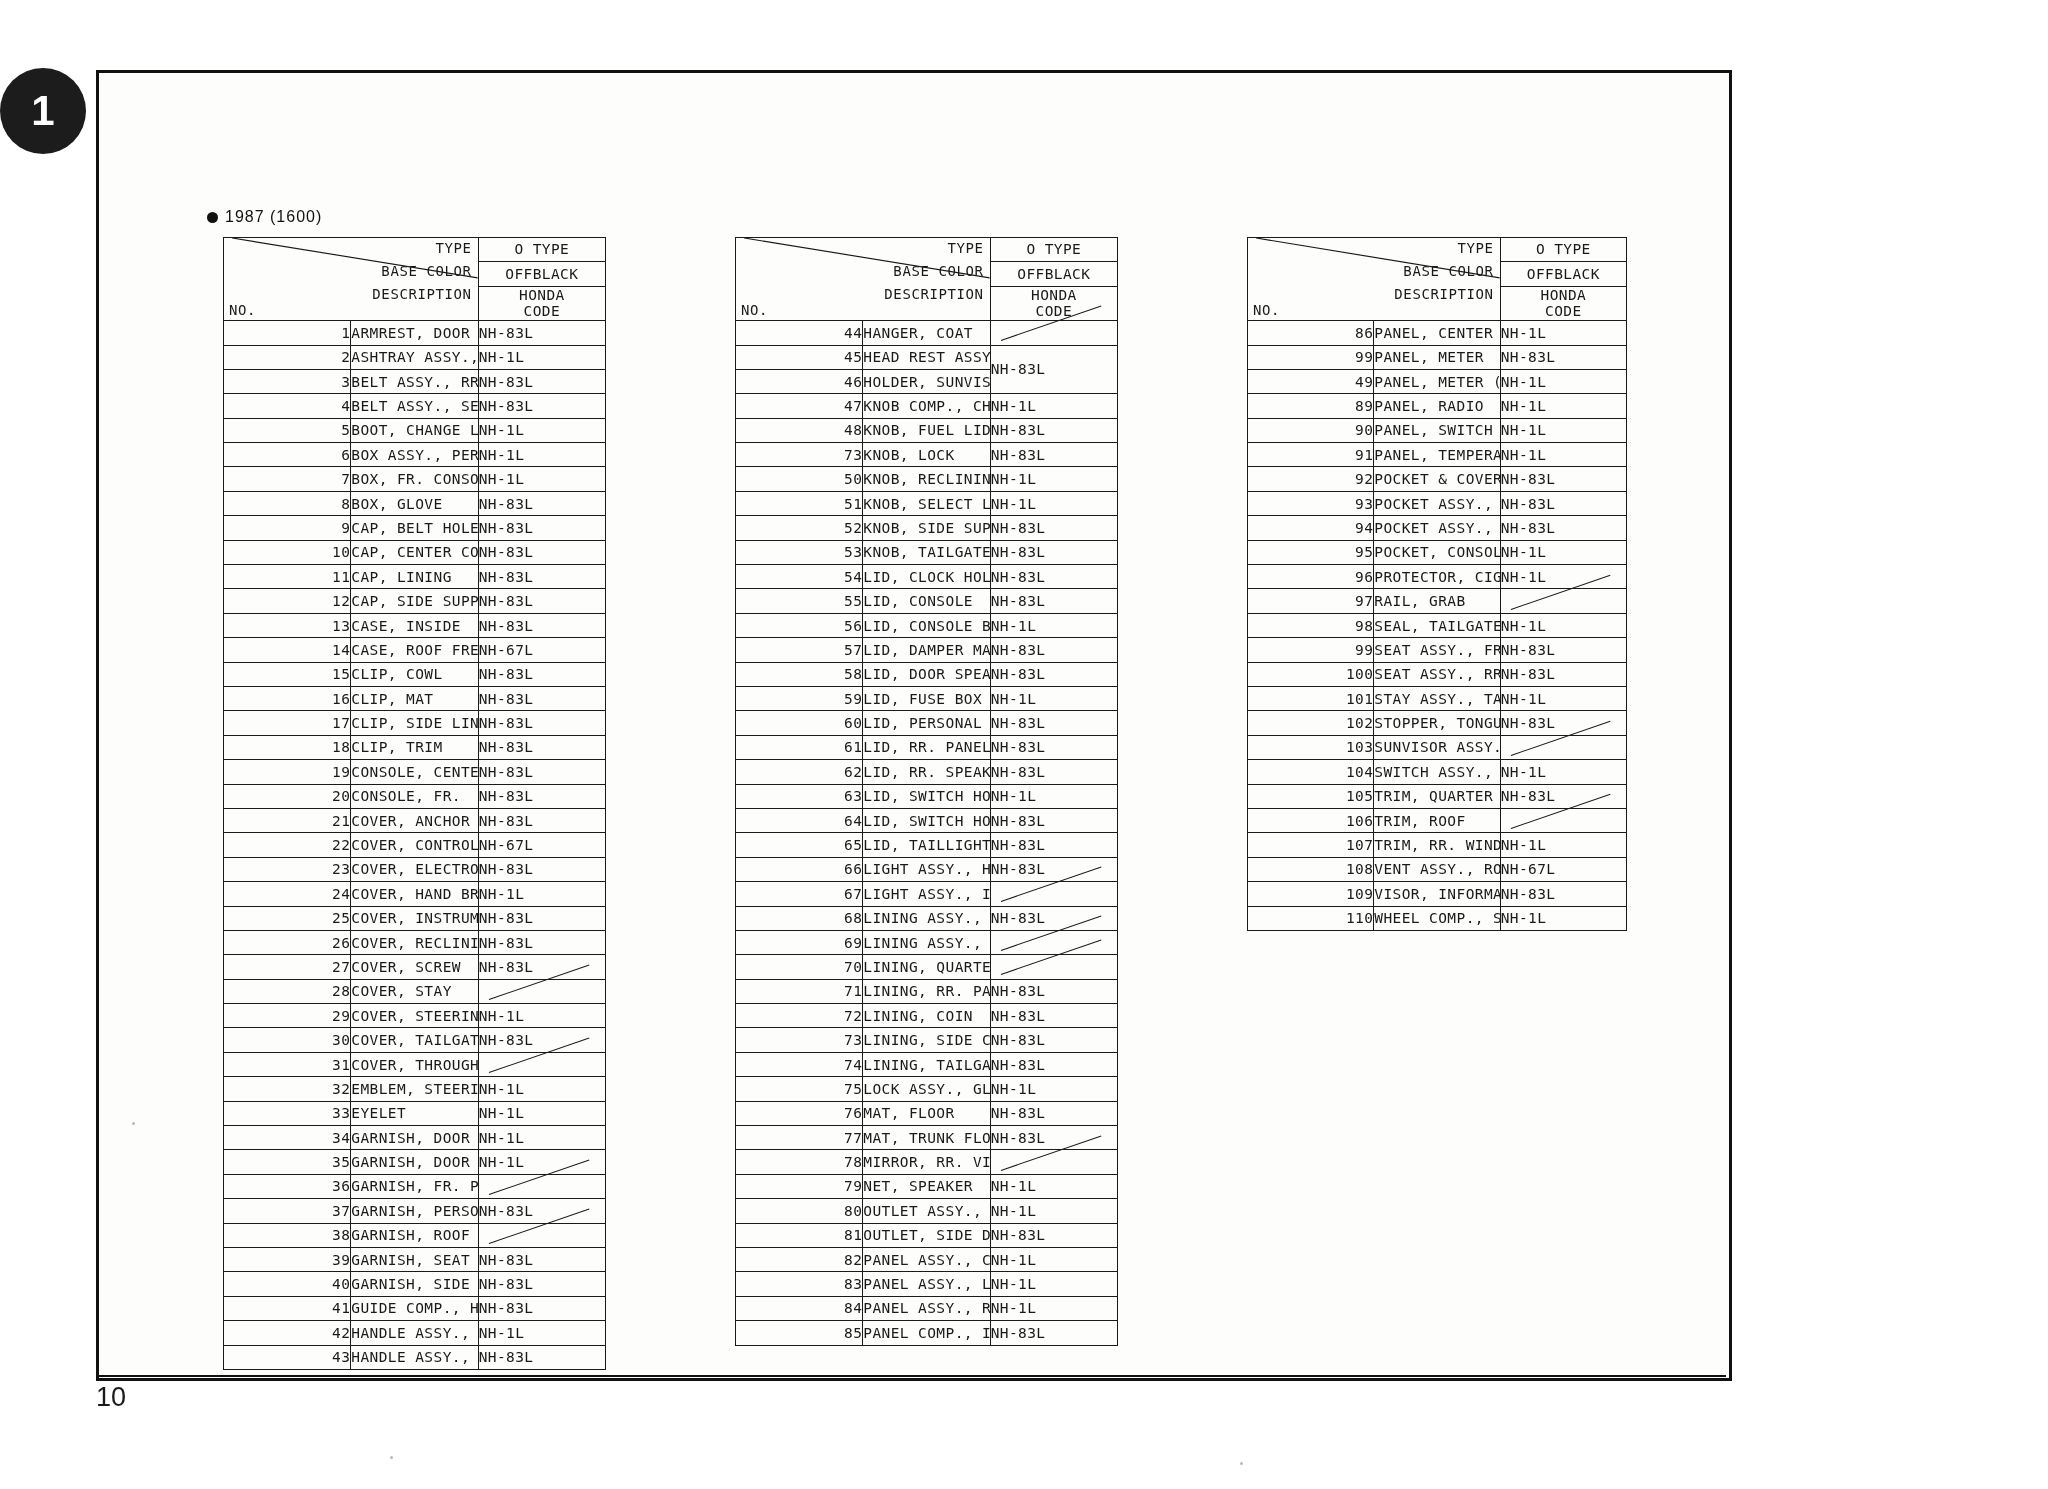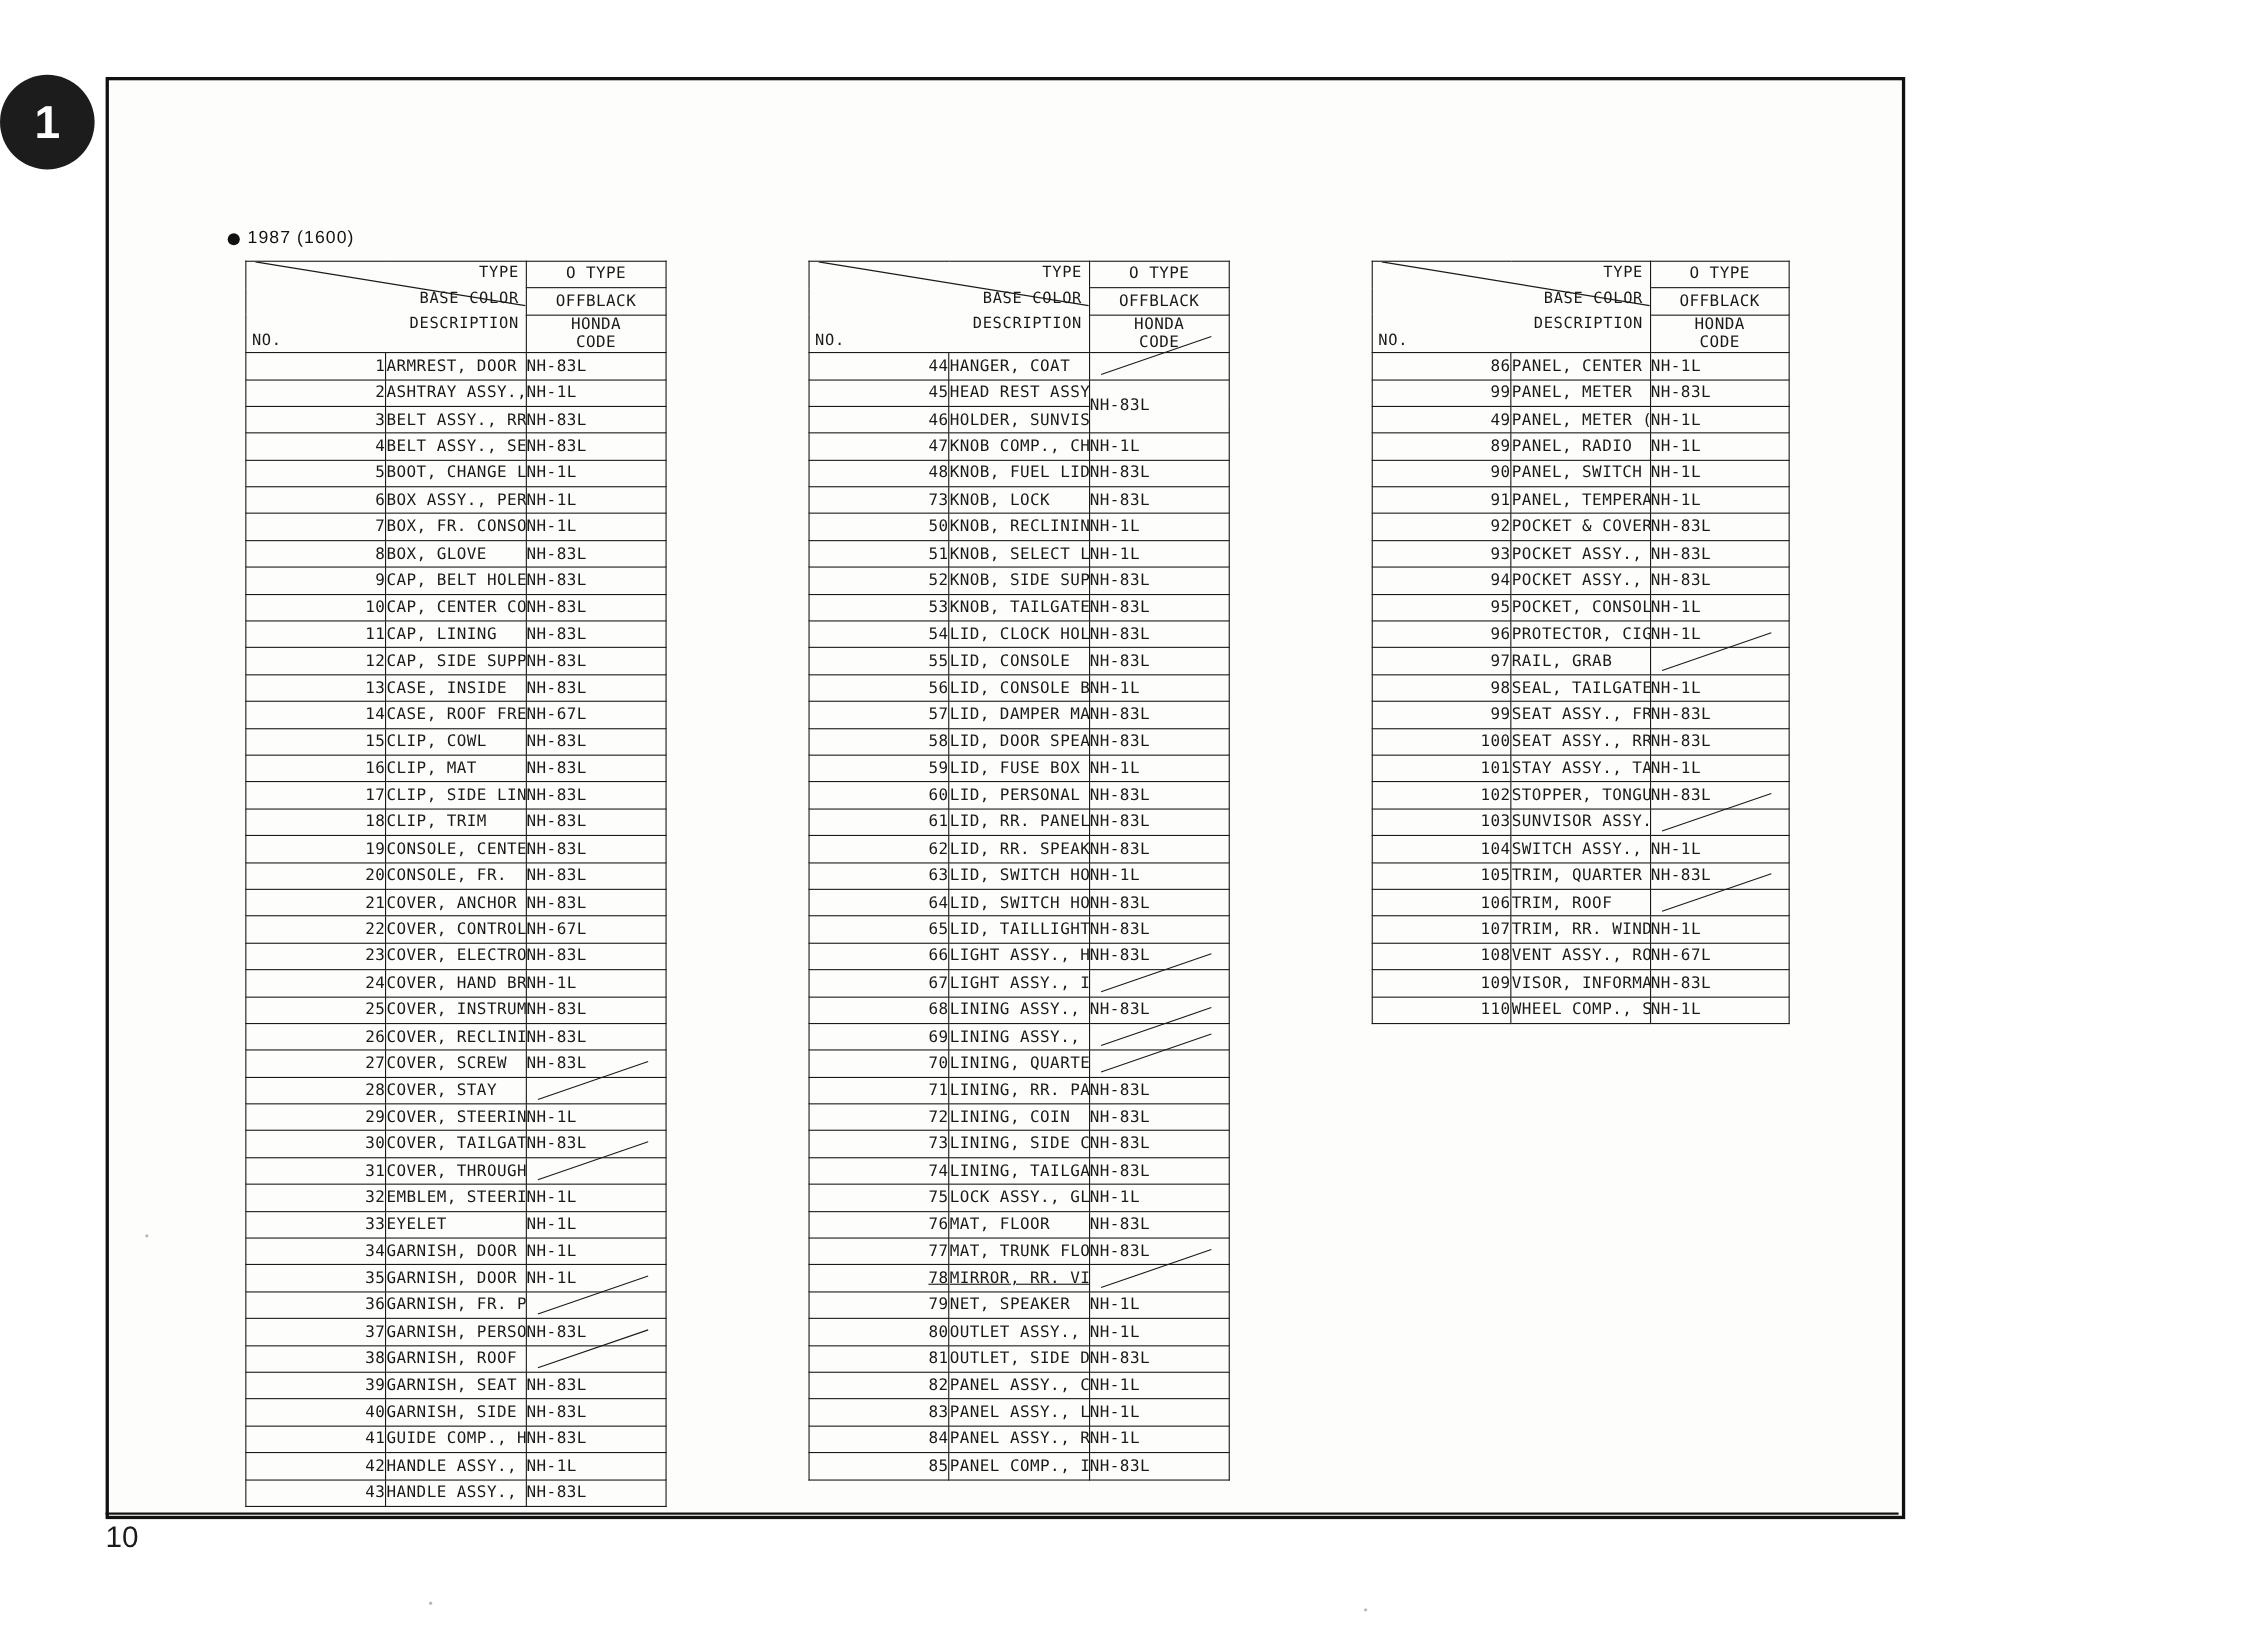--- a/index.html
+++ b/index.html
@@ -178,21 +178,21 @@
     content: "";
     position: absolute;
     left: 8%;
     top: 82%;
     width: 84%;
     height: 1px;
     background: #1a1a1a;
     transform-origin: left center;
     transform: rotate(-19deg);
   }
-  td.tall { height: 46.5px; text-decoration: underline; }
+  td.tall { height: 46.5px; }
 
   
   .speck {
     position: absolute;
     width: 3px; height: 3px;
     background: #b9b9b9;
     border-radius: 50%;
   }
 </style>
 </head>

